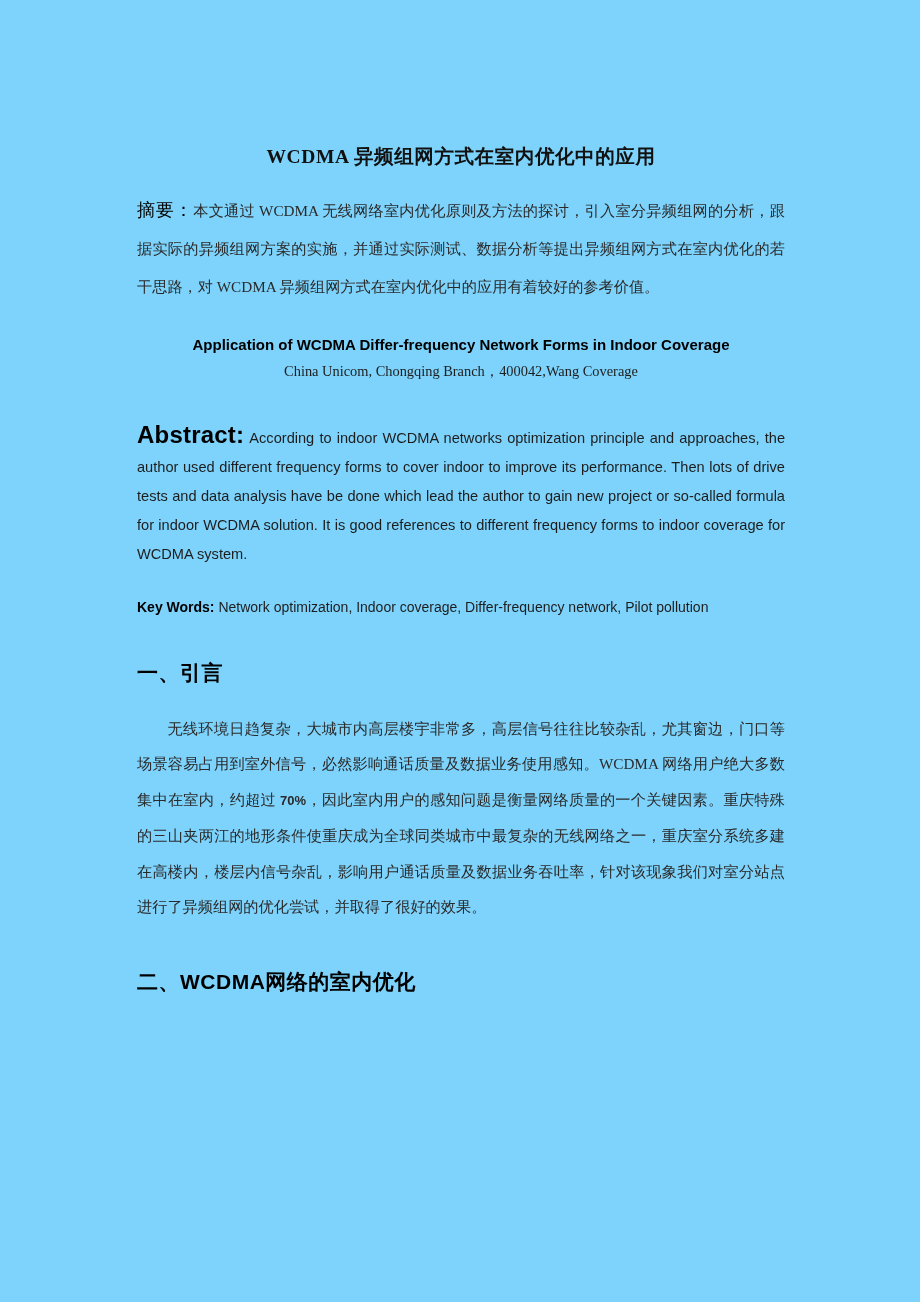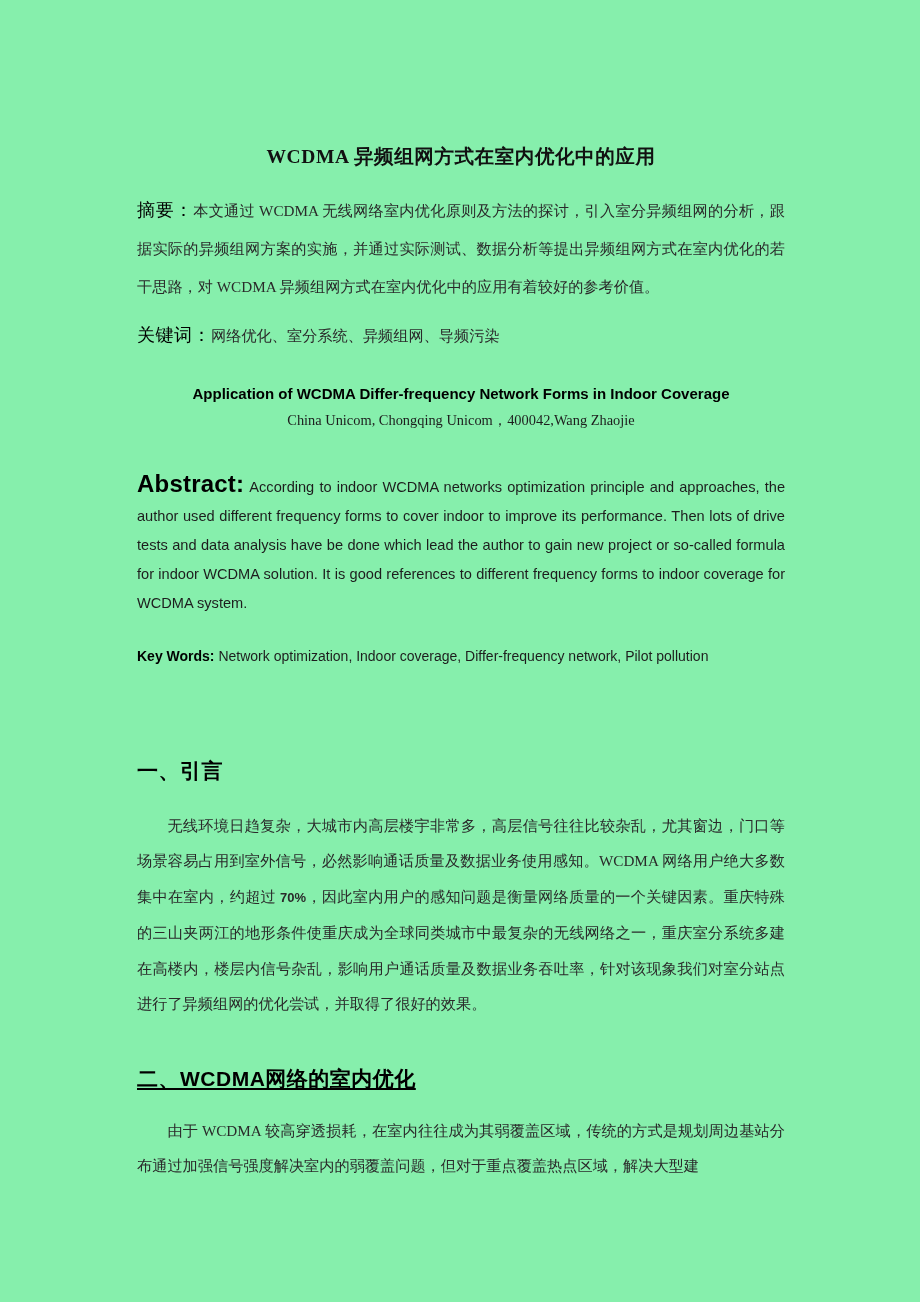--- a/index.html
+++ b/index.html
@@ -14,21 +14,21 @@
     overflow: hidden;
     font-family: "Liberation Serif", "DejaVu Serif", serif;
     color: #1a1a1a;
     -webkit-font-smoothing: antialiased;
   }
 
   .page {
     position: relative;
     width: 920px;
     height: 1302px;
-    background: #86efac;
+    background: #7dd3fc;
     box-sizing: border-box;
   }
 
   .content {
     position: absolute;
     left: 137px;
     top: 0;
     width: 648px;
   }
 
@@ -121,22 +121,22 @@
   
   .section-heading {
     font-family: "Liberation Sans", "DejaVu Sans", sans-serif;
     font-size: 21px;
     font-weight: bold;
     color: #000000;
     margin: 0;
     letter-spacing: 0.5px;
     line-height: 1.4;
   }
-  .h-intro { margin-top: 88px; }
-  .h-second { margin-top: 42px; text-decoration: underline; }
+  .h-intro { margin-top: 40px; font-family: Liberation Serif, serif; }
+  .h-second { margin-top: 42px; }
 
   
   .body-para {
     font-family: "Liberation Serif", "DejaVu Serif", serif;
     font-size: 15.2px;
     line-height: 35.5px;
     text-align: justify;
     text-justify: inter-ideograph;
     text-indent: 2em;
     margin: 0;
@@ -155,34 +155,32 @@
 <body>
 
 <div class="page">
   <div class="content">
 
     <h1 class="doc-title">WCDMA 异频组网方式在室内优化中的应用</h1>
 
     <div class="cn-block">
       <p class="cn-para"><span class="cn-label">摘要：</span><span>本文通过 WCDMA 无线网络室内优化原则及方法的探讨，引入室分异频组网的分析，跟据实际的异频组网方案的实施，并通过实际测试、数据分析等提出异频组网方式在室内优化的若干思路，对 WCDMA 异频组网方式在室内优化中的应用有着较好的参考价值。</span></p>
 
-      <p class="cn-para cn-keywords"><span class="cn-label">关键词：</span><span>网络优化、室分系统、异频组网、导频污染</span></p>
     </div>
 
     <div class="en-title-block">
       <p class="en-title">Application of WCDMA Differ-frequency Network Forms in Indoor Coverage</p>
-      <p class="en-affil">China Unicom, Chongqing Unicom，400042,Wang Zhaojie</p>
+      <p class="en-affil">China Unicom, Chongqing Branch，400042,Wang Coverage</p>
     </div>
 
     <p class="en-abstract"><span class="en-abstract-label">Abstract:</span>&nbsp;<span>According to indoor WCDMA networks optimization principle and approaches, the author used different frequency forms to cover indoor to improve its performance. Then lots of drive tests and data analysis have be done which lead the author to gain new project or so-called formula for indoor WCDMA solution. It is good references to different frequency forms to indoor coverage for WCDMA system.</span></p>
 
     <p class="en-keywords"><span class="en-keywords-label">Key Words:</span>&nbsp;<span>Network optimization, Indoor coverage, Differ-frequency network, Pilot pollution</span></p>
 
     <h2 class="section-heading h-intro">一、引言</h2>
 
     <p class="body-para p-intro"><span>无线环境日趋复杂，大城市内高层楼宇非常多，高层信号往往比较杂乱，尤其窗边，门口等场景容易占用到室外信号，必然影响通话质量及数据业务使用感知。WCDMA 网络用户绝大多数集中在室内，约超过 </span><span class="bold-inline">70%</span><span>，因此室内用户的感知问题是衡量网络质量的一个关键因素。重庆特殊的三山夹两江的地形条件使重庆成为全球同类城市中最复杂的无线网络之一，重庆室分系统多建在高楼内，楼层内信号杂乱，影响用户通话质量及数据业务吞吐率，针对该现象我们对室分站点进行了异频组网的优化尝试，并取得了很好的效果。</span></p>
 
     <h2 class="section-heading h-second">二、WCDMA网络的室内优化</h2>
 
-    <p class="body-para p-second">由于 WCDMA 较高穿透损耗，在室内往往成为其弱覆盖区域，传统的方式是规划周边基站分布通过加强信号强度解决室内的弱覆盖问题，但对于重点覆盖热点区域，解决大型建</p>
 
   </div>
 </div>
 
 </body></html>

